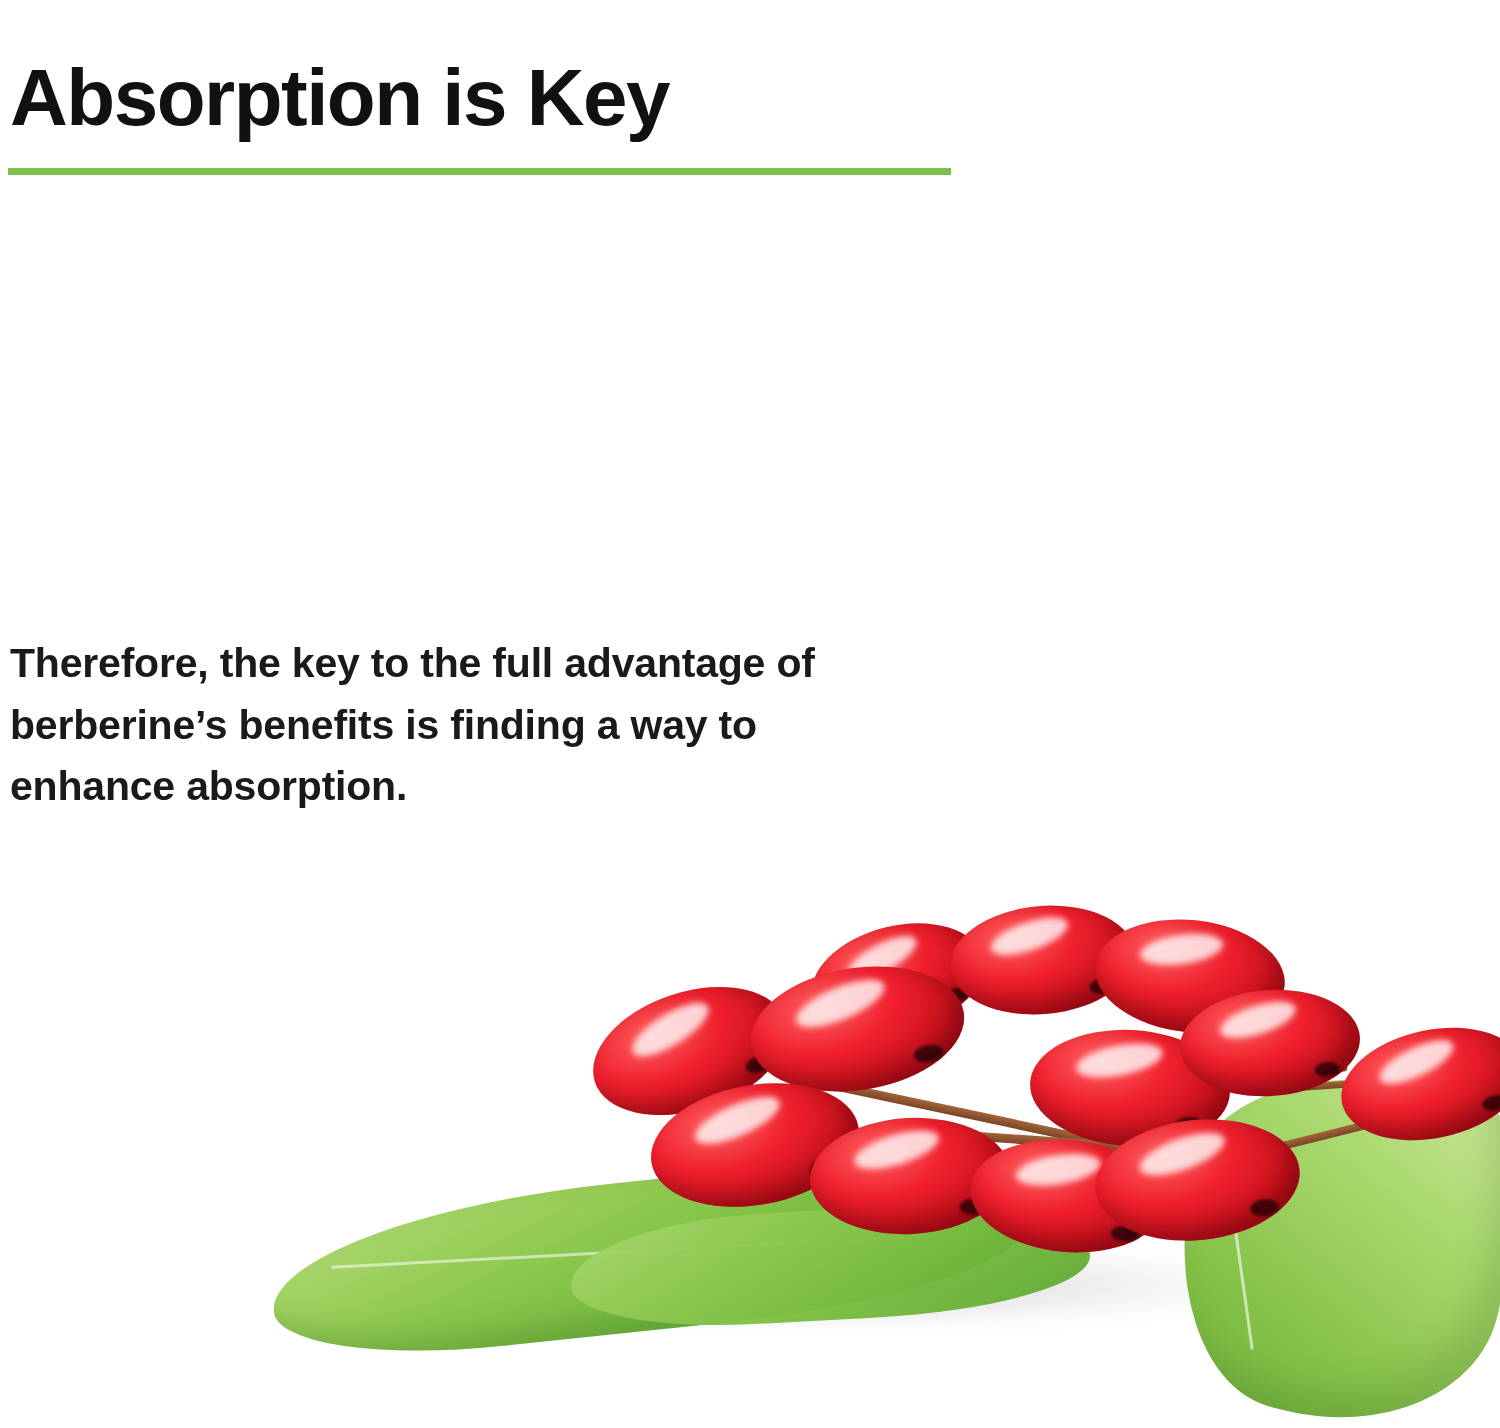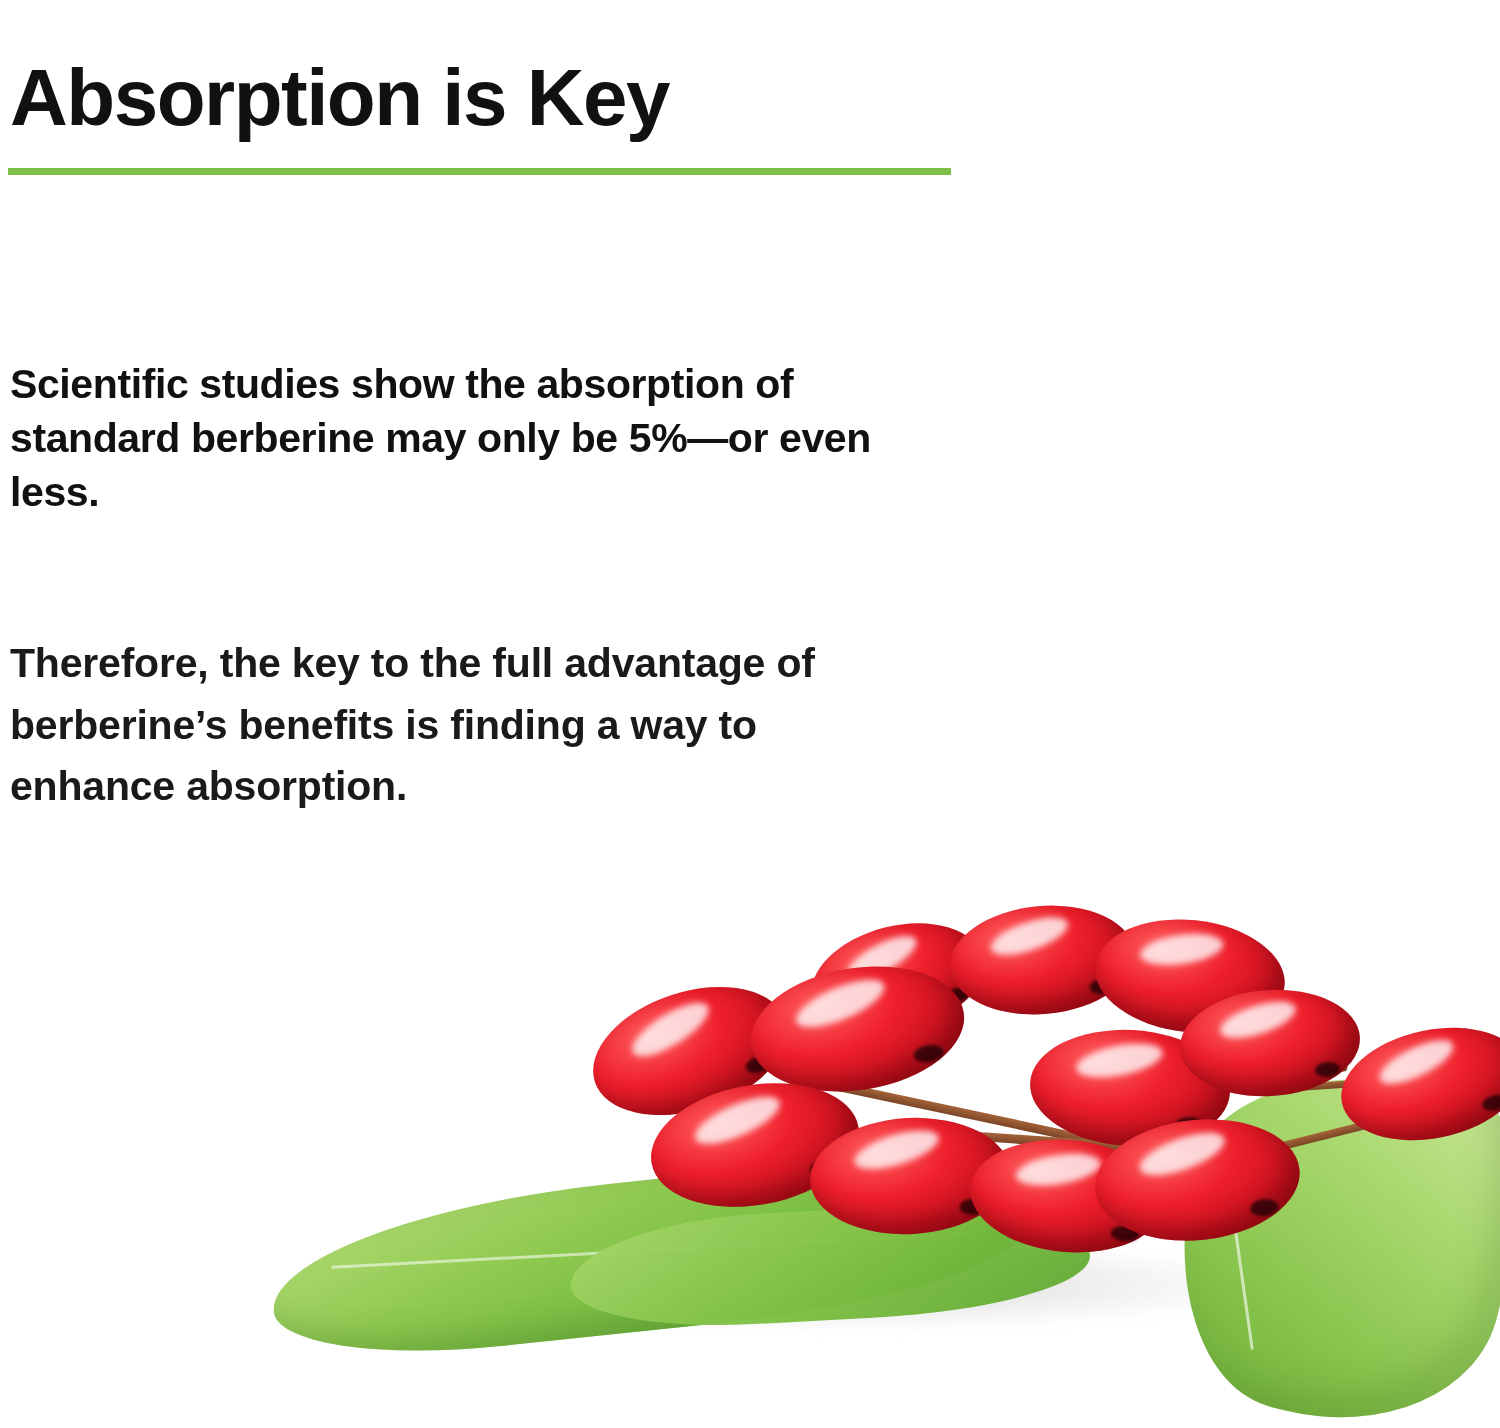--- a/index.html
+++ b/index.html
@@ -189,21 +189,20 @@
 </style>
 </head>
 <body>
 
 <div class="page">
 
   <h1 class="headline">Absorption is Key</h1>
 
   <div class="rule"></div>
 
-  <p class="lede">Scientific studies show the absorption of standard berberine may only be 5%—or even less.</p>
 
   <p class="body-copy">Therefore, the key to the full advantage of berberine’s benefits is finding a way to enhance absorption.</p>
 
   <div class="photo">
 
     <div class="shadow-pool"></div>
 
     <div class="leaf leaf-left"></div>
     <div class="leaf leaf-mid"></div>
     <div class="leaf leaf-right"></div>

